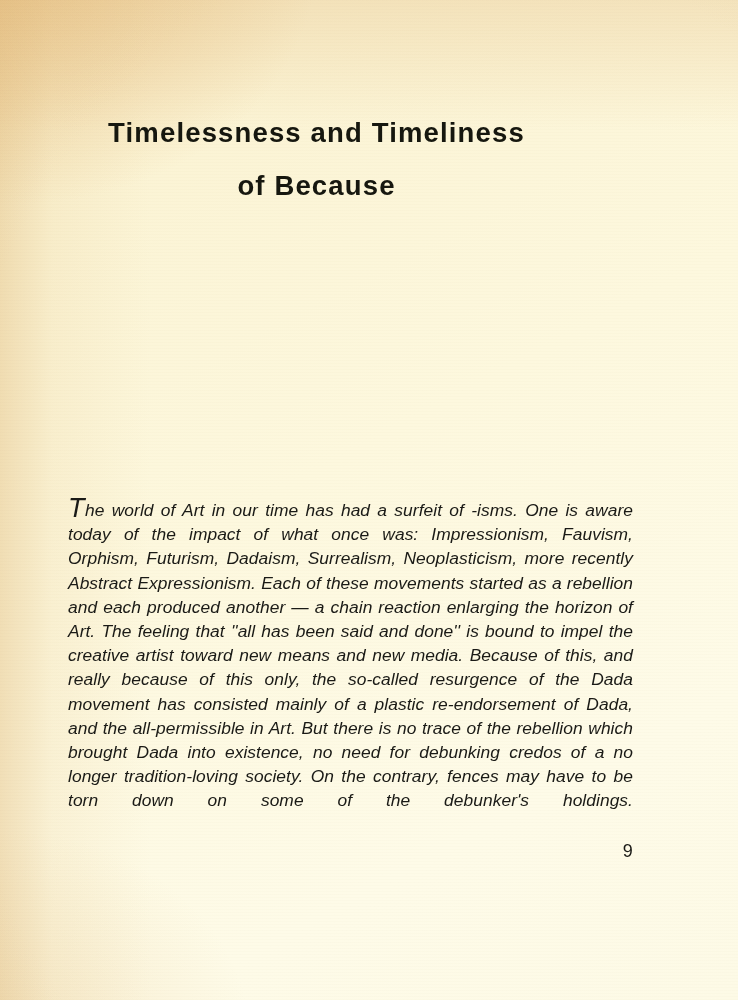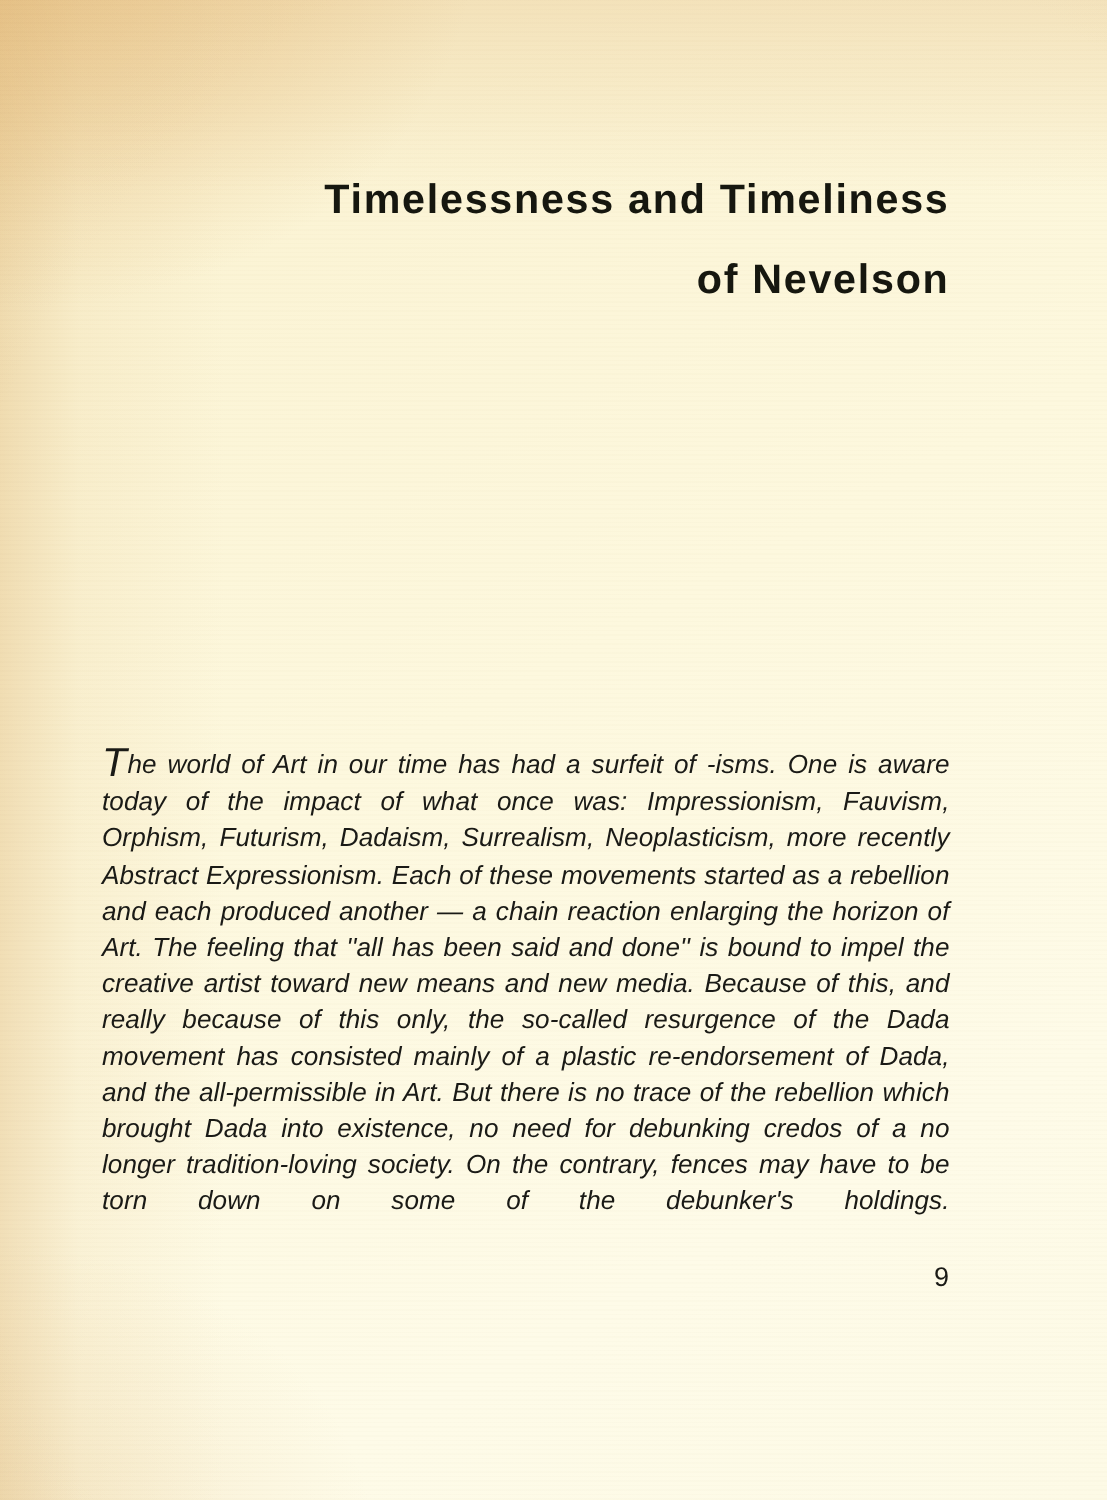--- a/index.html
+++ b/index.html
@@ -53,21 +53,21 @@
     pointer-events: none;
     background: radial-gradient(ellipse 120% 110% at 62% 58%, rgba(255,255,255,0) 58%, rgba(205,170,110,0.16) 100%);
   }
 
   
   .title-block {
     position: absolute;
     left: 0;
     top: 106px;
     width: 633px;
-    text-align: right;
+    text-align: center;
     color: #16170f;
   }
   .title-line {
     font-size: 27.5px;
     line-height: 53px;
     letter-spacing: 1.15px;
     font-weight: 600;
     white-space: nowrap;
   }
 
@@ -116,21 +116,21 @@
 </head>
 <body>
 
 <div class="page">
 
   <div class="grain"></div>
   <div class="vignette"></div>
 
   <div class="title-block">
     <div class="title-line">Timelessness and Timeliness</div>
-    <div class="title-line">of Nevelson</div>
+    <div class="title-line">of Because</div>
   </div>
 
   <div class="article">
     <p class="body-text"><span class="dropcap">T</span><span>he world of Art in our time has had a surfeit of -isms. One is aware today of the impact of what once was: Impressionism, Fauvism, Orphism, Futurism, Dadaism, Surrealism, Neoplasticism, more recently Abstract Expressionism. Each of these movements started as a rebellion and each produced another — a chain reaction enlarging the horizon of Art. The feeling that ''all has been said and done'' is bound to impel the creative artist toward new means and new media. Because of this, and really because of this only, the so-called resurgence of the Dada movement has consisted mainly of a plastic re-endorsement of Dada, and the all-permissible in Art. But there is no trace of the rebellion which brought Dada into existence, no need for debunking credos of a no longer tradition-loving society. On the contrary, fences may have to be torn down on some of the debunker's holdings.</span></p>
   </div>
 
   <div class="folio">9</div>
 
 </div>
 

